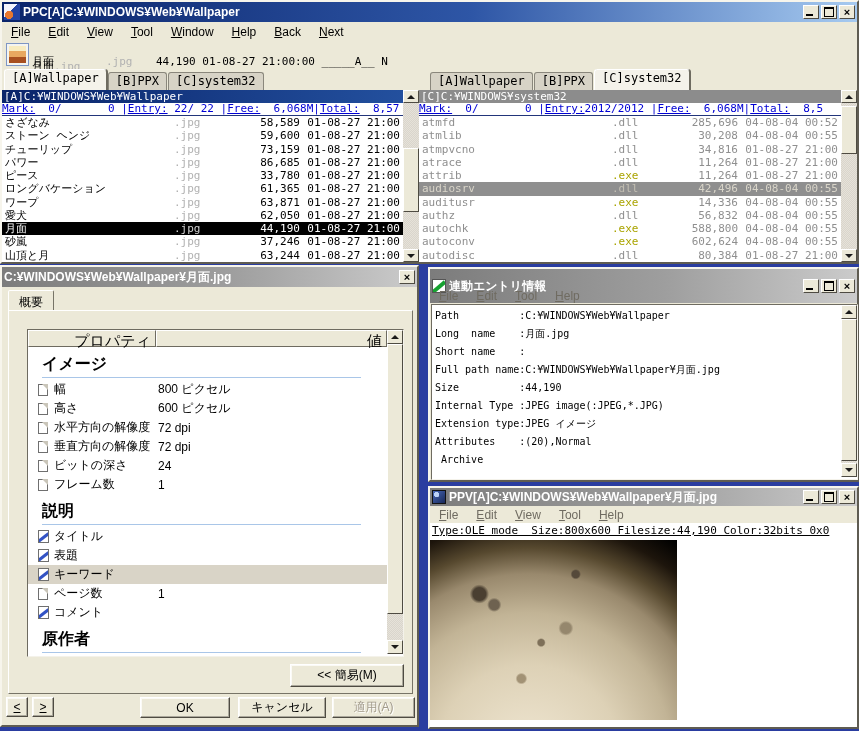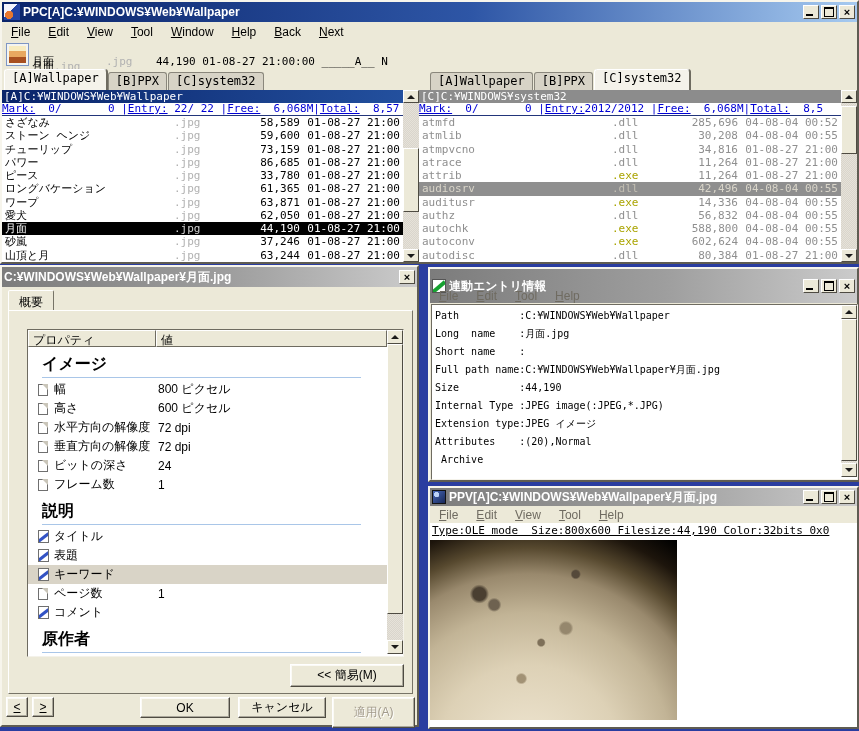--- a/index.html
+++ b/index.html
@@ -79,21 +79,21 @@
   .tri-up{width:0;height:0;border:4px solid transparent;border-top:none;border-bottom:4px solid #1a1a1a;}
   .tri-down{width:0;height:0;border:4px solid transparent;border-bottom:none;border-top:4px solid #1a1a1a;}
   
   .tabpage{position:absolute;border:1px solid;border-color:#fff #777467 #777467 #fff;background:#ece9d8;}
   .ptab{position:absolute;font-size:12px;padding:3px 10px;background:#ece9d8;
         border:1px solid;border-color:#fff #777467 transparent #fff;border-radius:2px 2px 0 0;}
   .plist{position:absolute;background:#fff;border:1px solid;border-color:#6e6b60 #f4f2ea #f4f2ea #6e6b60;
          overflow:hidden;}
   .plhead{display:flex;height:17px;}
   .plh-cell{background:#ece9d8;border:1px solid;border-color:#fff #6e6b60 #6e6b60 #fff;
-            box-sizing:border-box;font-size:12px;padding:1px 4px;}
+            box-sizing:border-box;font-size:15px;padding:1px 4px;text-align:right;}
   .plh-1{width:128px;}.plh-2{flex:1;}
   .psection{font-weight:bold;font-size:16px;margin:7px 26px 2px 14px;
             border-bottom:1px solid #a9c6e8;padding-bottom:2px;color:#000;}
   .prow{height:19px;display:flex;align-items:center;font-size:12px;position:relative;}
   .prow.hl{background:#d9d4c7;}
   .pr-label{position:absolute;left:26px;white-space:nowrap;}
   .pr-value{position:absolute;left:130px;white-space:nowrap;}
   .doc-icon{position:absolute;left:10px;width:10px;height:12px;background:#fff;
             border:1px solid #6f6f6f;box-sizing:border-box;}
   .doc-icon::after{content:"";position:absolute;right:-1px;top:-1px;border:3px solid #c9c5b9;
@@ -442,21 +442,21 @@
     <div class="btn" style="right:8px;bottom:6px;width:114px;height:23px;">&lt;&lt; 簡易(M)</div>
   </div>
   <div class="btn" style="left:4px;top:430px;width:22px;height:20px;">
       <u>&lt;</u>
     </div>
   <div class="btn" style="left:30px;top:430px;width:22px;height:20px;">
       <u>&gt;</u>
     </div>
   <div class="btn" style="left:138px;top:430px;width:90px;height:21px;">OK</div>
   <div class="btn" style="left:236px;top:430px;width:88px;height:21px;">キャンセル</div>
-  <div class="btn disabled" style="left:330px;top:430px;width:83px;height:31px;">適用(A)</div>
+  <div class="btn disabled" style="left:330px;top:430px;width:83px;height:21px;">適用(A)</div>
 </section>
 
 <section class="win" style="left:428px;top:267px;width:431px;height:215px;">
   <div class="titlebar tb-inactive" style="top:0;height:34px;">
     <span class="info-icon"></span>
     <span class="ttext">連動エントリ情報</span>
     <span class="winbtns">
       <span class="wbtn">
           <span class="g-min"></span>
         </span>

